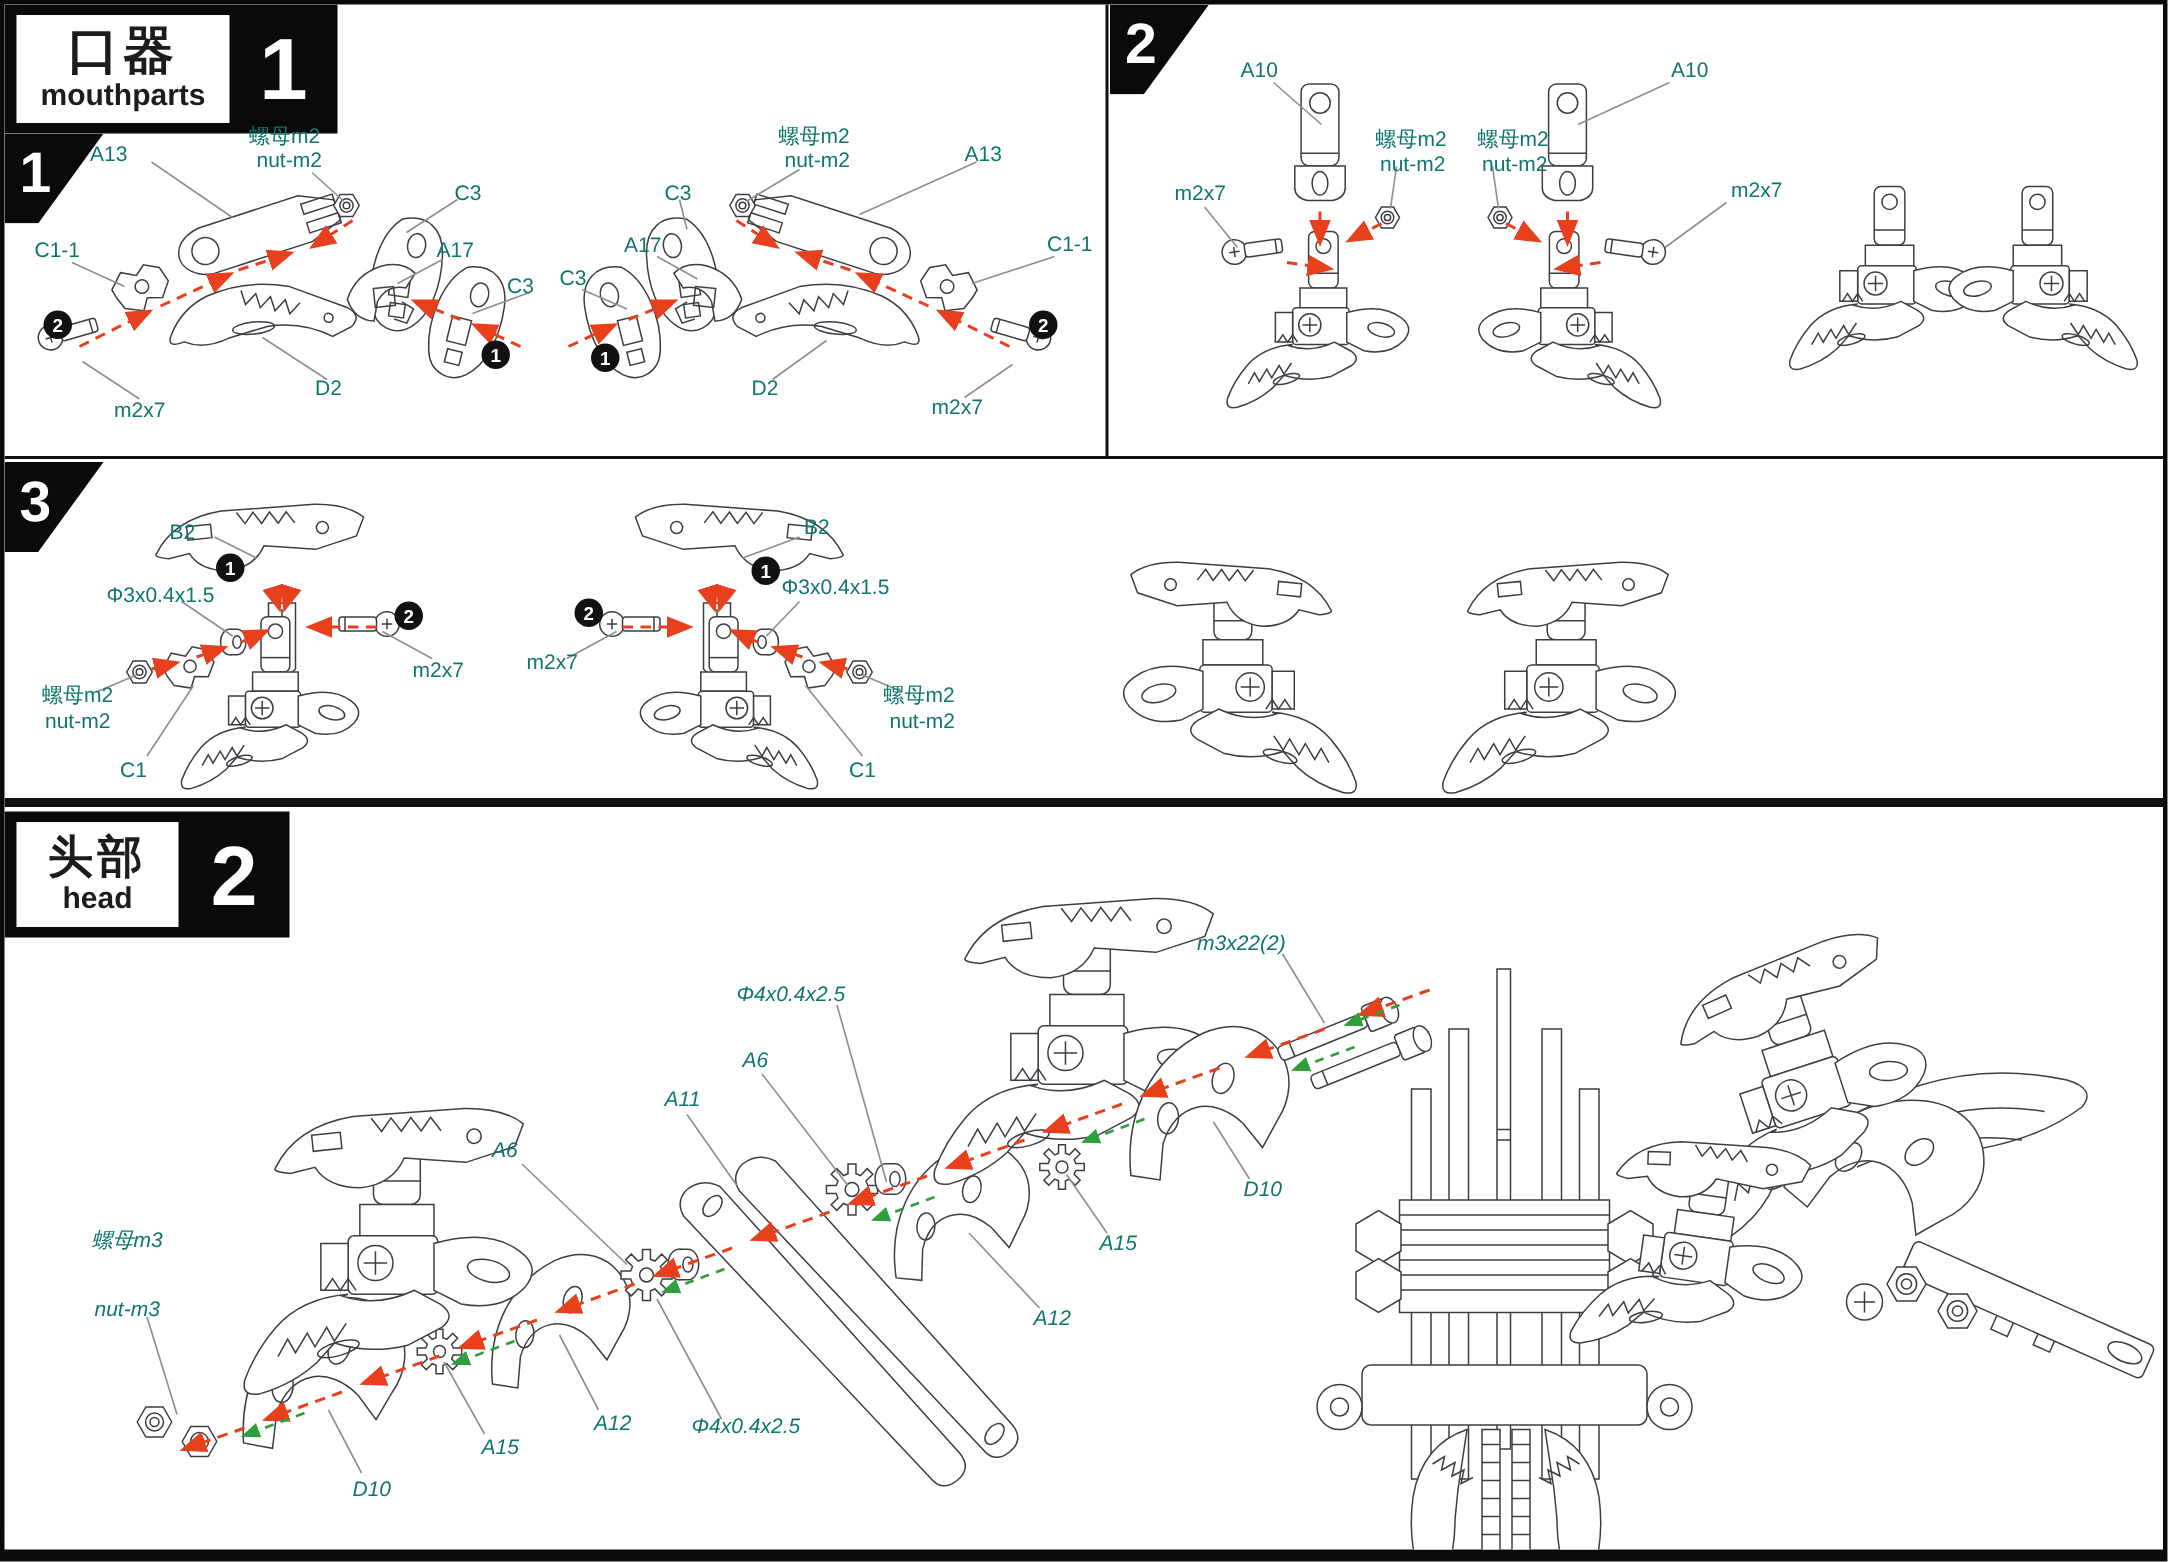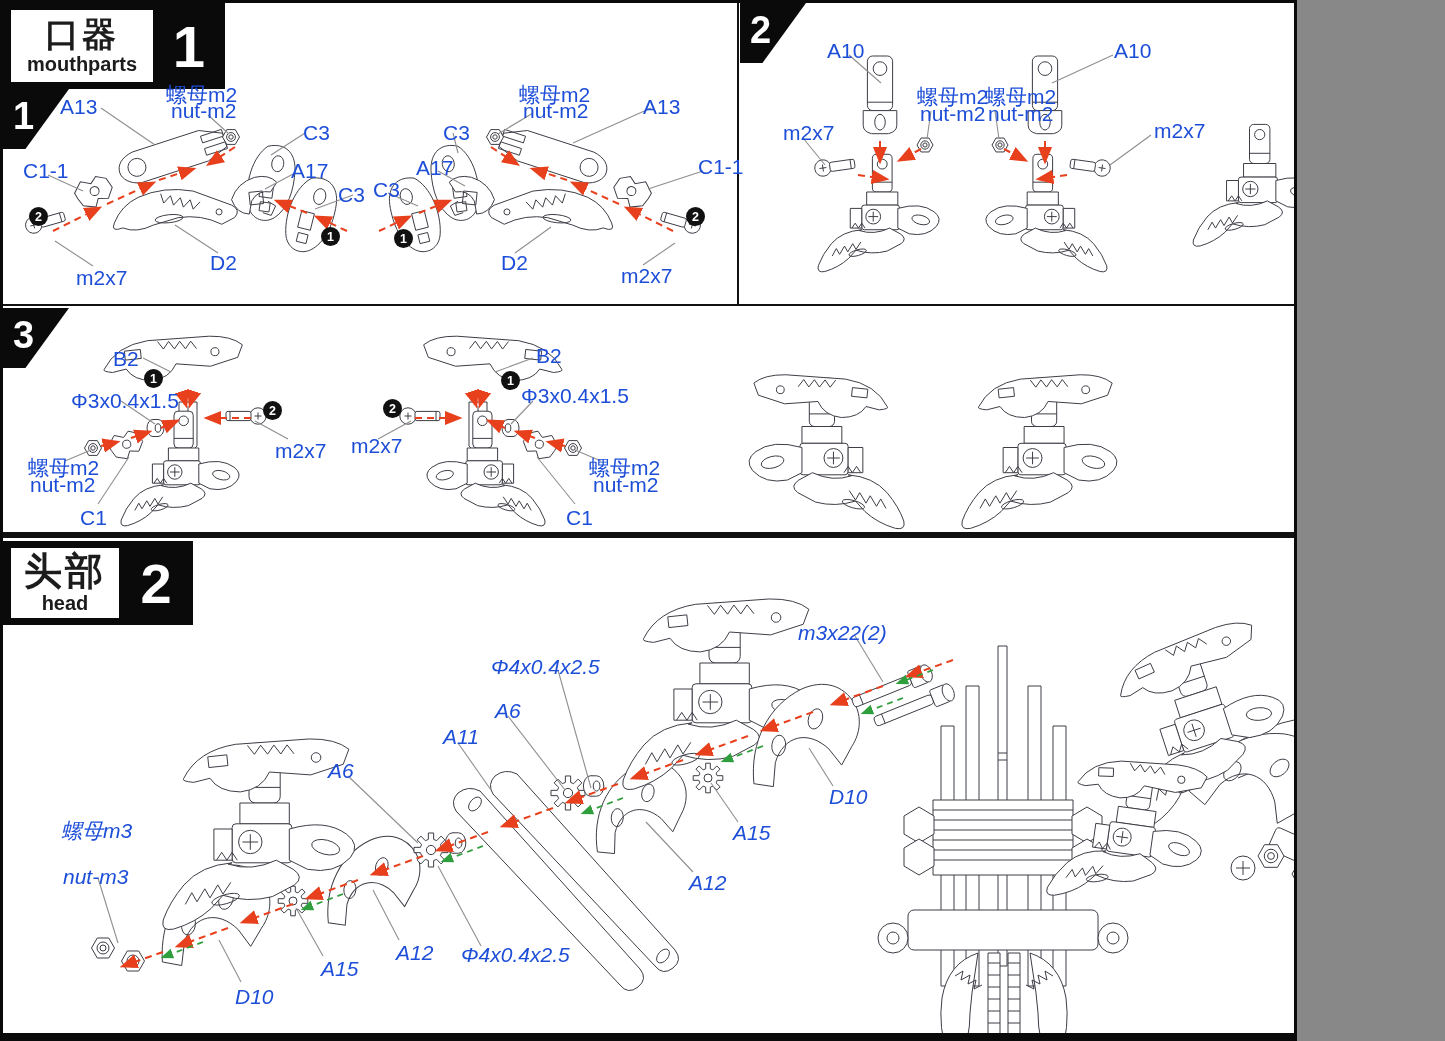--- a/index.html
+++ b/index.html
@@ -1,43 +1,43 @@
 <!DOCTYPE html>
 <html><head>
 <meta charset="utf-8">
 <style>
   html,body{margin:0;padding:0;background:#888}
-  #stage{position:relative;width:1297px;height:1041px;background:#fff;
+  #stage{position:relative;width:1445px;height:1041px;background:#fff;
     border-top:3px solid #0a0a0a;border-left:3px solid #0a0a0a;border-right:3px solid #0a0a0a;border-bottom:8px solid #0a0a0a;
     box-sizing:border-box;font-family:"Liberation Sans",sans-serif;color:#1c1c1c;overflow:hidden}
   .divider-v{position:absolute;left:734px;top:0;width:2px;height:303px;background:#111}
   .divider-h{position:absolute;left:0;top:301px;width:1439px;height:2px;background:#111}
   .section-bar{position:absolute;left:0;top:529px;width:1439px;height:6px;background:#111}
 
   .hdr{position:absolute;background:#0a0a0a;display:flex;align-items:center}
   .hdr .wbox{background:#fff;display:flex;flex-direction:column;align-items:center;justify-content:center}
   .hdr .zh{font-weight:700;line-height:1.05;letter-spacing:3px}
   .hdr .en{font-weight:700;line-height:1.1}
   .hdr .num{flex:1;text-align:center;color:#fff;font-weight:700}
   #hdr-mouthparts{left:0;top:0;width:222px;height:86px}
   #hdr-mouthparts .wbox{margin-left:8px;width:142px;height:72px}
   #hdr-mouthparts .zh{font-size:34px}
   #hdr-mouthparts .en{font-size:20px}
   #hdr-mouthparts .num{font-size:58px}
   #hdr-head{left:0;top:538px;width:190px;height:84px}
   #hdr-head .wbox{margin-left:8px;width:108px;height:70px}
-  #hdr-head .zh{font-size:38px}
+  #hdr-head .zh{font-size:30px}
   #hdr-head .en{font-size:20px}
   #hdr-head .num{font-size:56px}
 
   .badge{position:absolute;width:66px;height:60px;background:#0a0a0a;
     clip-path:polygon(0 0,100% 0,34% 100%,0 100%);
     color:#fff;font-size:38px;font-weight:700;padding-left:10px;line-height:54px;box-sizing:border-box}
 
-  .lbl{position:absolute;font-size:21px;line-height:1.12;white-space:nowrap;color:#1d4ed8}
+  .lbl{position:absolute;font-size:14px;line-height:1.12;white-space:nowrap;color:#0f766e}
   .it{font-style:italic}
   .onum{position:absolute;width:19px;height:19px;border-radius:50%;background:#111;color:#fff;
     font-size:12.5px;font-weight:700;display:flex;align-items:center;justify-content:center}
 
   svg.panel{position:absolute}
   svg *{vector-effect:non-scaling-stroke}
   .draw{color:#3d3d46}
   .red line{stroke:#e8401c;stroke-width:2;stroke-dasharray:7 5;fill:none}
   .grn line{stroke:#2f9e3c;stroke-width:1.8;stroke-dasharray:6 5;fill:none}
   .leader line{stroke:#8f8f8f;stroke-width:1.1}

